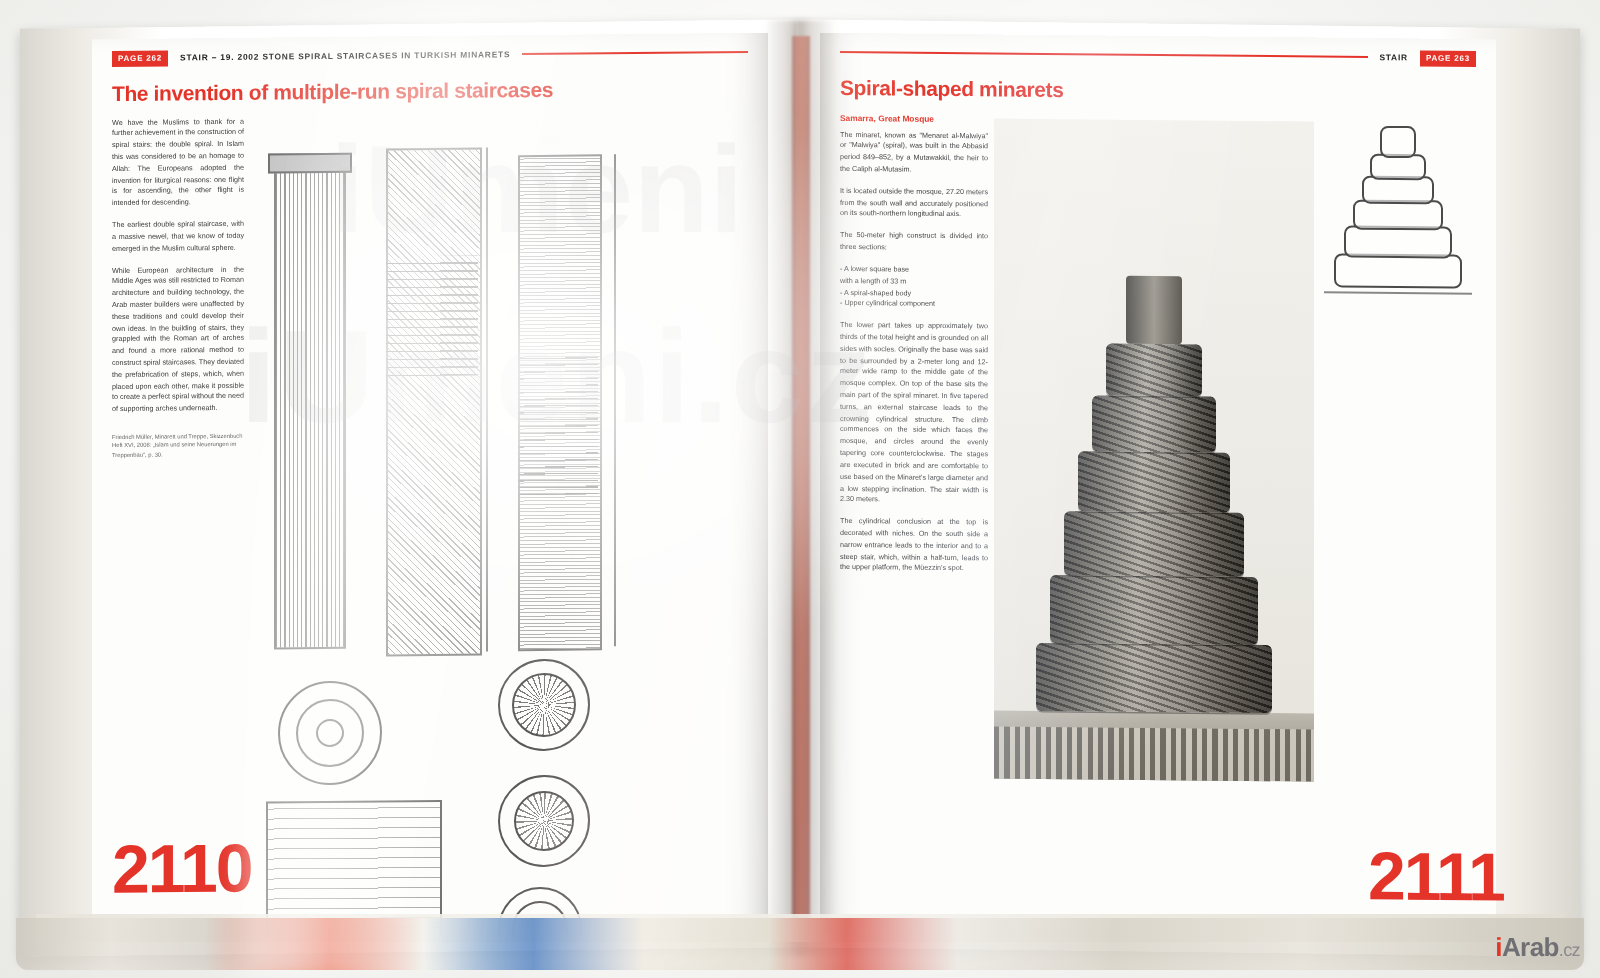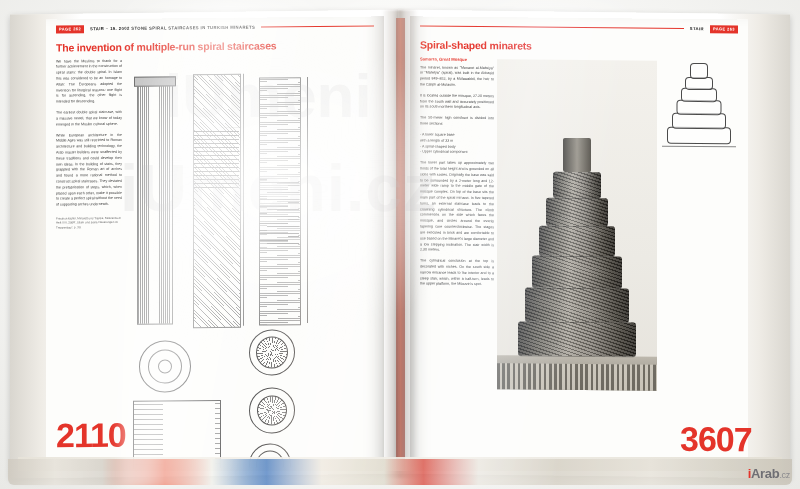--- a/index.html
+++ b/index.html
@@ -254,21 +254,21 @@
         <div class="ispiral-ring" style="bottom:0;width:62px;height:15px"></div>
         <div class="ispiral-ring" style="bottom:15px;width:52px;height:14px"></div>
         <div class="ispiral-ring" style="bottom:29px;width:43px;height:13px"></div>
         <div class="ispiral-ring" style="bottom:42px;width:34px;height:12px"></div>
         <div class="ispiral-ring" style="bottom:54px;width:26px;height:11px"></div>
         <div class="ispiral-ring" style="bottom:65px;width:16px;height:14px"></div>
       </div>
       <div style="position:absolute;left:2px;top:118px;width:74px;height:.6px;background:#888"></div>
     </div>
 
-    <div class="bignum right">3607</div>
+    <div class="bignum right">2111</div>
 
     <div class="spine"></div>
     <div class="spine-red"></div>
     <div class="edge-stripes2"></div>
     <div class="edge-stripes"></div>
 
     <div class="wm2">iUmeni</div>
     <div class="wm">iUmeni.cz</div>
     <div class="glare"></div>
     <div class="glare2"></div>

